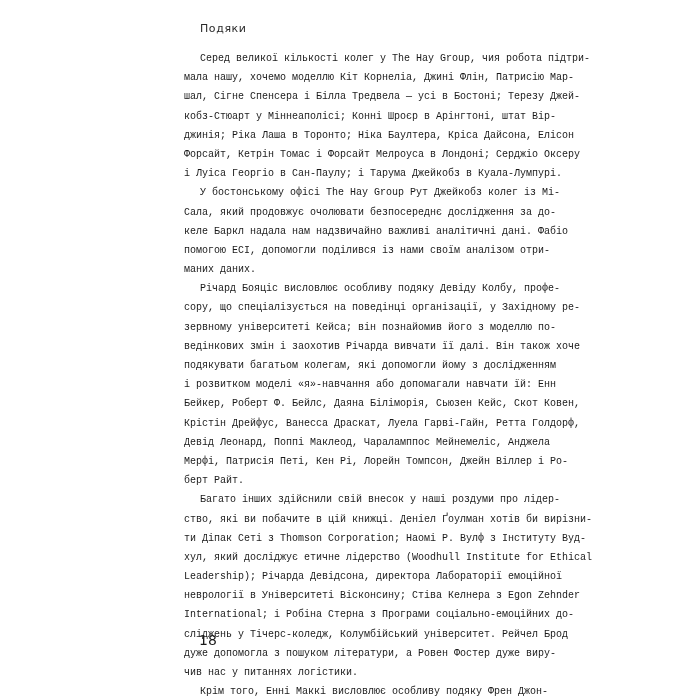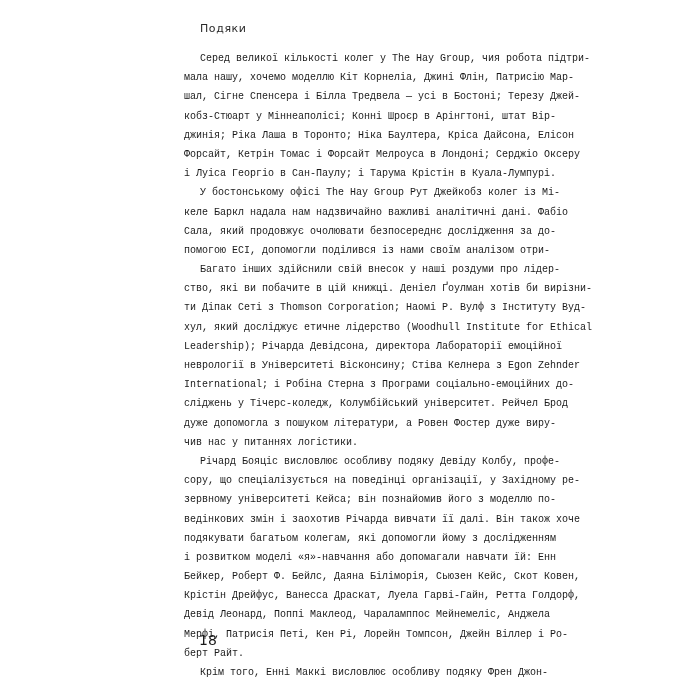--- a/index.html
+++ b/index.html
@@ -33,57 +33,58 @@
 
   <div class="body-text">
 
     <div>
       <span class="line indent">Серед великої кількості колег у The Hay Group, чия робота підтри-</span>
       <span class="line">мала нашу, хочемо моделлю Кіт Корнеліа, Джині Флін, Патрисію Мар-</span>
       <span class="line">шал, Сігне Спенсера і Білла Тредвела — усі в Бостоні; Терезу Джей-</span>
       <span class="line">кобз-Стюарт у Міннеаполісі; Конні Шроєр в Арінгтоні, штат Вір-</span>
       <span class="line">джинія; Ріка Лаша в Торонто; Ніка Баултера, Кріса Дайсона, Елісон</span>
       <span class="line">Форсайт, Кетрін Томас і Форсайт Мелроуса в Лондоні; Серджіо Оксеру</span>
-      <span class="line last">і Луіса Георгіо в Сан-Паулу; і Тарума Крістін в Куала-Лумпурі.</span>
+      <span class="line last">і Луіса Георгіо в Сан-Паулу; і Тарума Джейкобз в Куала-Лумпурі.</span>
     </div>
 
     <div>
       <span class="line indent">У бостонському офісі The Hay Group Рут Джейкобз колег із Мі-</span>
+      <span class="line">Сала, який продовжує очолювати безпосереднє дослідження за до-</span>
       <span class="line">келе Баркл надала нам надзвичайно важливі аналітичні дані. Фабіо</span>
-      <span class="line">Сала, який продовжує очолювати безпосереднє дослідження за до-</span>
       <span class="line">помогою ECI, допомогли поділився із нами своїм аналізом отри-</span>
-    </div>
-
-    <div>
-      <span class="line indent">Багато інших здійснили свій внесок у наші роздуми про лідер-</span>
-      <span class="line">ство, які ви побачите в цій книжці. Деніел Ґоулман хотів би вирізни-</span>
-      <span class="line">ти Діпак Сеті з Thomson Corporation; Наомі Р. Вулф з Інституту Вуд-</span>
-      <span class="line">хул, який досліджує етичне лідерство (Woodhull Institute for Ethical</span>
-      <span class="line">Leadership); Річарда Девідсона, директора Лабораторії емоційної</span>
-      <span class="line">неврології в Університеті Вісконсину; Стіва Келнера з Egon Zehnder</span>
-      <span class="line">International; і Робіна Стерна з Програми соціально-емоційних до-</span>
-      <span class="line">сліджень у Тічерс-коледж, Колумбійський університет. Рейчел Брод</span>
-      <span class="line">дуже допомогла з пошуком літератури, а Ровен Фостер дуже виру-</span>
-      <span class="line last">чив нас у питаннях логістики.</span>
+      <span class="line last">маних даних.</span>
     </div>
 
     <div>
       <span class="line indent">Річард Бояціс висловлює особливу подяку Девіду Колбу, профе-</span>
       <span class="line">сору, що спеціалізується на поведінці організації, у Західному ре-</span>
       <span class="line">зервному університеті Кейса; він познайомив його з моделлю по-</span>
       <span class="line">ведінкових змін і заохотив Річарда вивчати її далі. Він також хоче</span>
       <span class="line">подякувати багатьом колегам, які допомогли йому з дослідженням</span>
       <span class="line">і розвитком моделі «я»-навчання або допомагали навчати їй: Енн</span>
       <span class="line">Бейкер, Роберт Ф. Бейлс, Даяна Біліморія, Сьюзен Кейс, Скот Ковен,</span>
       <span class="line">Крістін Дрейфус, Ванесса Драскат, Луела Гарві-Гайн, Ретта Голдорф,</span>
       <span class="line">Девід Леонард, Поппі Маклеод, Чараламппос Мейнемеліс, Анджела</span>
       <span class="line">Мерфі, Патрисія Петі, Кен Рі, Лорейн Томпсон, Джейн Віллер і Ро-</span>
       <span class="line last">берт Райт.</span>
     </div>
 
     <div>
+      <span class="line indent">Багато інших здійснили свій внесок у наші роздуми про лідер-</span>
+      <span class="line">ство, які ви побачите в цій книжці. Деніел Ґоулман хотів би вирізни-</span>
+      <span class="line">ти Діпак Сеті з Thomson Corporation; Наомі Р. Вулф з Інституту Вуд-</span>
+      <span class="line">хул, який досліджує етичне лідерство (Woodhull Institute for Ethical</span>
+      <span class="line">Leadership); Річарда Девідсона, директора Лабораторії емоційної</span>
+      <span class="line">неврології в Університеті Вісконсину; Стіва Келнера з Egon Zehnder</span>
+      <span class="line">International; і Робіна Стерна з Програми соціально-емоційних до-</span>
+      <span class="line">сліджень у Тічерс-коледж, Колумбійський університет. Рейчел Брод</span>
+      <span class="line">дуже допомогла з пошуком літератури, а Ровен Фостер дуже виру-</span>
+      <span class="line last">чив нас у питаннях логістики.</span>
+    </div>
+
+    <div>
       <span class="line indent">Крім того, Енні Маккі висловлює особливу подяку Френ Джон-</span>
 
     </div>
   </div>
 
   <div class="page-number">18</div>
 </div>
 
 </body></html>

